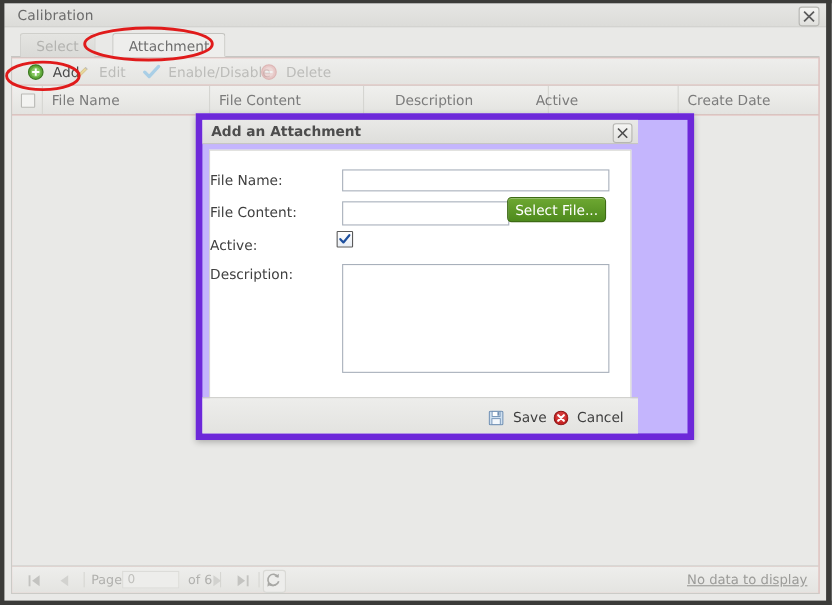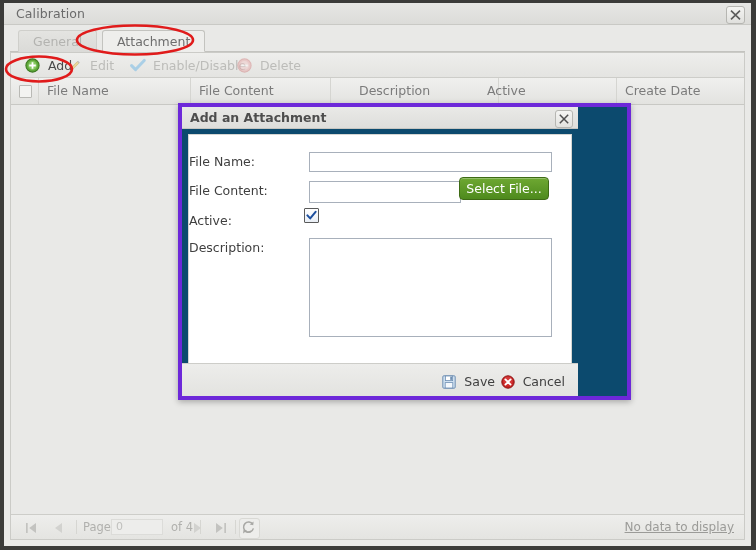--- a/index.html
+++ b/index.html
@@ -206,22 +206,22 @@
   #pg-status {
     position:absolute; right:10px; top:5px;
     font-size:12px; color:#9b9b98;text-decoration:underline;
   }
 
   
   #modal {
     position: absolute;
     left: 178px; top: 103px;
     width: 453px; height: 297px;
-    background: #0c4a6e;
-    border: 4px solid #6d28d9;
+    background: #c4b5fd;
+    border: 6px solid #6d28d9;
     box-shadow: 0 2px 6px rgba(0,0,0,.28);
     box-sizing: border-box;
     z-index: 40;
   }
   #modal-title {
     position: absolute;
     left: 0; top: 0;
     width: 396px; height: 22px;
     background: linear-gradient(to bottom,#e9e9e7 0%,#dedeDB 100%);
     border-bottom: 1px solid #c6c6c2;
@@ -331,21 +331,21 @@
       <svg width="11" height="10" viewBox="0 0 11 10">
         <path d="M1,0.6 L10,9.4 M10,0.6 L1,9.4" stroke="#5c5c5c" stroke-width="1.6" fill="none"></path>
       </svg>
     </div>
   </div>
 
   <div id="content">
 
     <div id="tabstrip">
       <div class="tab inactive">
-        <span>General</span>
+        <span>Select</span>
       </div>
       <div class="tab active">
         <span>Attachment</span>
       </div>
     </div>
 
     <div id="grid-panel">
 
       <div id="toolbar">
 
@@ -413,21 +413,21 @@
           </svg>
         </span>
         <span class="pg-ico" style="left:41px;">
           <svg width="13" height="14" viewBox="0 0 13 14">
             <path d="M10,2 L10,12 L3,7 Z" fill="#d2d2cf"></path>
           </svg>
         </span>
         <span class="pg-sep" style="left:65px;"></span>
         <span class="pg-txt" style="left:72px;">Page</span>
         <div id="pg-input">0</div>
-        <span class="pg-txt" style="left:160px;">of 4</span>
+        <span class="pg-txt" style="left:160px;">of 6</span>
         <span class="pg-sep" style="left:189px;"></span>
 
         <span class="pg-ico" style="left:176px;">
           <svg width="13" height="14" viewBox="0 0 13 14" style="opacity:0">
             <path d="M3,2 L3,12 L10,7 Z" fill="#d2d2cf"></path>
           </svg>
         </span>
         <span class="pg-ico" style="left:180px;">
           <svg width="13" height="14" viewBox="0 0 13 14">
             <path d="M3,2 L3,12 L10,7 Z" fill="#d2d2cf"></path>

